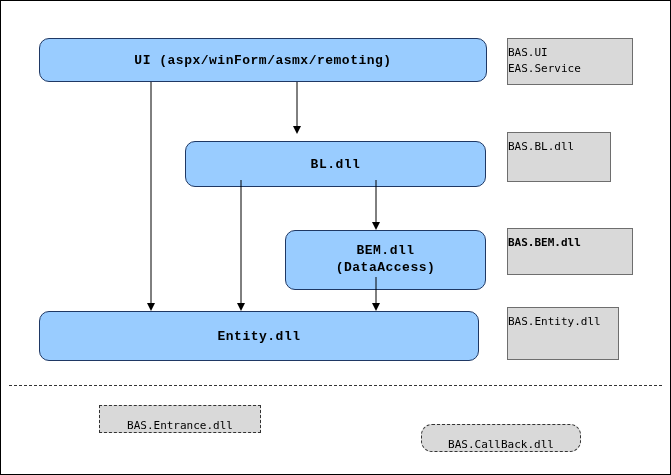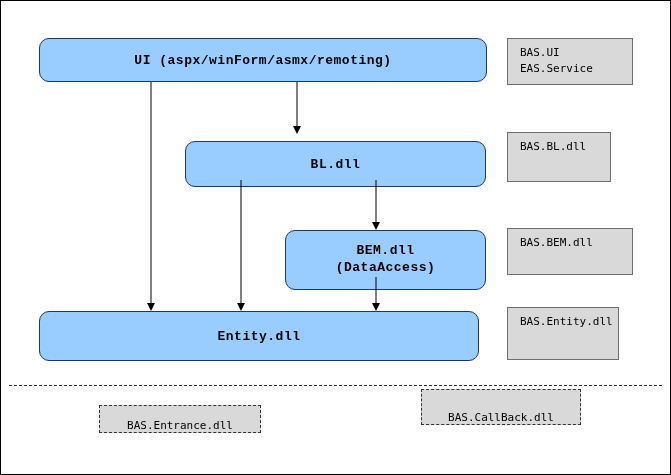--- a/index.html
+++ b/index.html
@@ -29,21 +29,21 @@
     text-align:center;
     font-family:Liberation Mono, monospace;
   }
   .side-box{
     position:absolute;
     box-sizing:border-box;
     background:var(--side-fill,#D9D9D9);
     border:1px solid #6e6e6e;
     font-size:11px;
     color:#000;
-    padding:6px 12px;
+    padding:6px 0;
     line-height:1.45;
     white-space:pre;
   }
   .dashed-box{
     position:absolute;
     box-sizing:border-box;
     background:var(--side-fill,#D9D9D9);
     border:1px dashed #333;
     font-size:11px;
     color:#000;
@@ -62,24 +62,24 @@
     left:0;top:0;
     pointer-events:none;
   }
   
   #ui-box{left:38px;top:37px;width:448px;height:44px;}
   #bl-box{left:184px;top:133px;width:301px;height:46px;margin-top:7px;}
   #bem-box{left:284px;top:229px;width:201px;height:60px;line-height:1.3;}
   #entity-box{left:38px;top:310px;width:440px;height:50px;}
   #side-ui{left:506px;top:37px;width:126px;height:47px;}
   #side-bl{left:506px;top:131px;width:104px;height:50px;}
-  #side-bem{left:506px;top:227px;width:126px;height:47px;}
+  #side-bem{left:506px;top:227px;width:126px;height:47px;font-weight:bold;}
   #side-entity{left:506px;top:306px;width:112px;height:53px;}
   #entrance-box{left:98px;top:404px;width:162px;height:28px;}
-  #callback-box{left:420px;top:388px;width:160px;height:36px;}
+  #callback-box{left:420px;top:423px;width:160px;height:28px;border-radius:11px;}
 </style>
 </head>
 <body>
 
 <div id="canvas">
 
   <div id="ui-box" class="blue-box">
     <span>UI (aspx/winForm/asmx/remoting)</span>
   </div>
 

